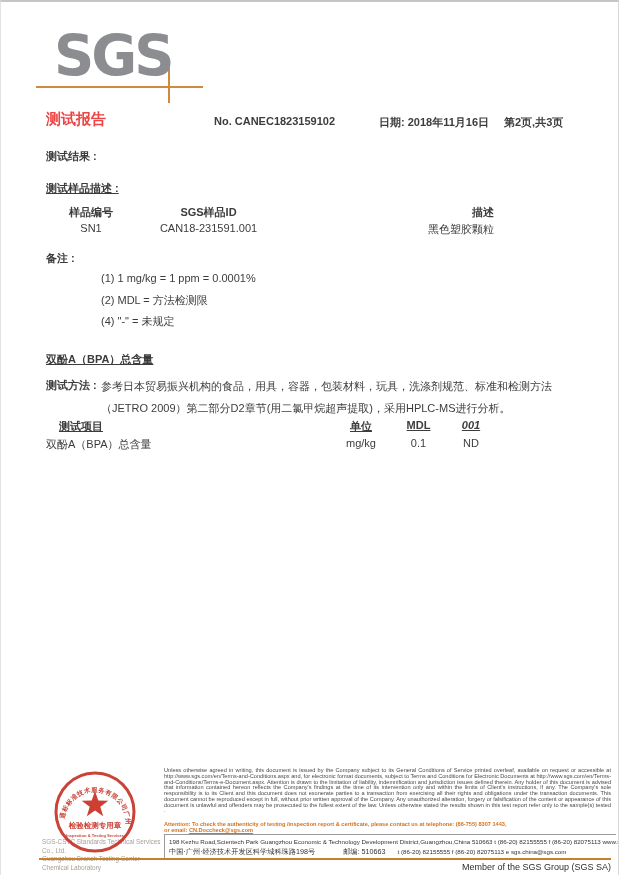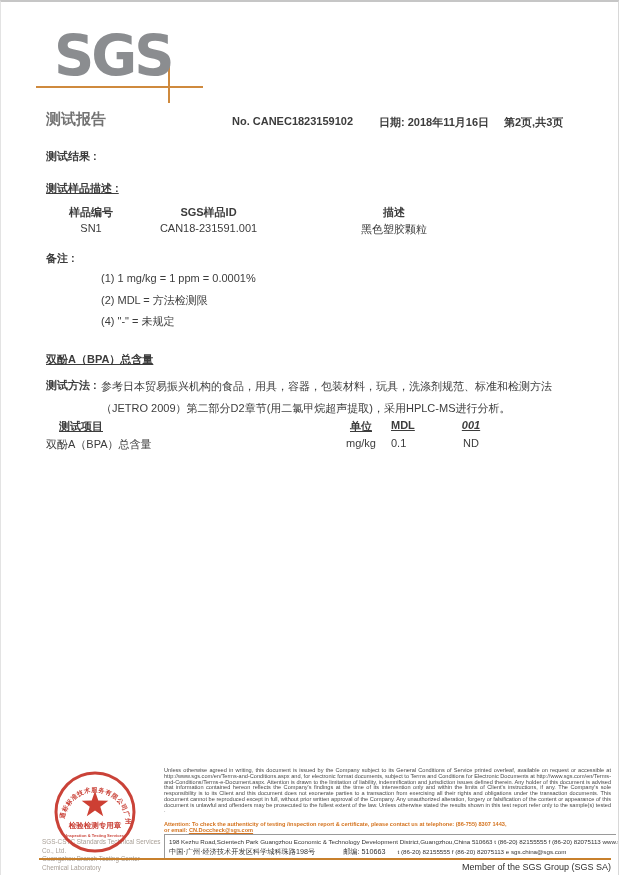--- a/index.html
+++ b/index.html
@@ -12,40 +12,40 @@
   .abs{position:absolute;}
   
   .logo-text{
     font-family:"DejaVu Sans","Liberation Sans",sans-serif;
     font-weight:bold;font-size:56px;line-height:1;color:#8b8d90;letter-spacing:-3px;
     transform:scaleY(1.02);
   }
   .hline{background:#cf8a3e;height:2px;}
   .vline{background:#cf8a3e;width:2px;}
   
-  .report-title{font-size:15px;font-weight:bold;color:#737373;}
+  .report-title{font-size:15px;font-weight:bold;color:#ef4444;}
   .hdr-txt{font-size:11px;color:#3c3c3c;}
   .hdr-bold{font-weight:bold;}
   .section-label{font-size:11px;font-weight:bold;color:#3c3c3c;}
   .section-title-u{font-size:11px;font-weight:bold;color:#3c3c3c;text-decoration:underline;}
   
   .stbl{display:flex;font-size:11px;}
   .stbl .c1{width:100px;text-align:center;}
   .stbl .c2{width:135px;text-align:center;}
-  .stbl .c3{width:200px;text-align:center;padding-left:18px;}
+  .stbl .c3{width:200px;text-align:right;padding-left:18px;}
   .stbl.hd{font-weight:bold;}
   
   .note-line{font-size:11px;line-height:21.5px;color:#3c3c3c;}
   
   .method-text{font-size:11px;line-height:22px;color:#3c3c3c;}
   
   .rtbl{position:absolute;left:45px;width:480px;font-size:11px;}
   .rtbl .item{position:absolute;left:0;}
   .rtbl .unit{position:absolute;left:285px;width:60px;text-align:center;}
-  .rtbl .mdl{position:absolute;left:345px;width:55px;text-align:left;}
+  .rtbl .mdl{position:absolute;left:345px;width:55px;text-align:center;}
   .rtbl .s001{position:absolute;left:400px;width:50px;text-align:center;}
   .uline{text-decoration:underline;}
   .ital{font-style:italic;}
   .bold{font-weight:bold;}
   
   .legal{
     font-size:5.6px;line-height:5.75px;color:#4a4a4a;text-align:justify;
     letter-spacing:0px;
   }
   .attention{
@@ -64,21 +64,21 @@
 </head>
 <body>
 
 <div class="page">
 
   <div class="abs hline" style="left:35px;top:84px;width:167px;"></div>
   <div class="abs vline" style="left:167px;top:60px;height:41px;"></div>
   <div class="abs logo-text" style="left:53px;top:27px;">SGS</div>
 
   <div class="abs report-title" style="left:45px;top:108px;">测试报告</div>
-  <div class="abs hdr-txt hdr-bold" style="left:213px;top:113px;margin-left:18px;">No. CANEC1823159102</div>
+  <div class="abs hdr-txt hdr-bold" style="left:213px;top:113px;">No. CANEC1823159102</div>
   <div class="abs hdr-txt hdr-bold" style="left:378px;top:113px;">日期: 2018年11月16日</div>
   <div class="abs hdr-txt hdr-bold" style="left:503px;top:113px;text-align:right;">第2页,共3页</div>
 
   <div class="abs section-label" style="left:45px;top:147px;">测试结果 :</div>
 
   <div class="abs section-title-u" style="left:45px;top:179px;">测试样品描述 :</div>
 
   <div class="abs stbl hd" style="left:40px;top:203px;">
     <span class="c1">样品编号</span>
     <span class="c2">SGS样品ID</span>

